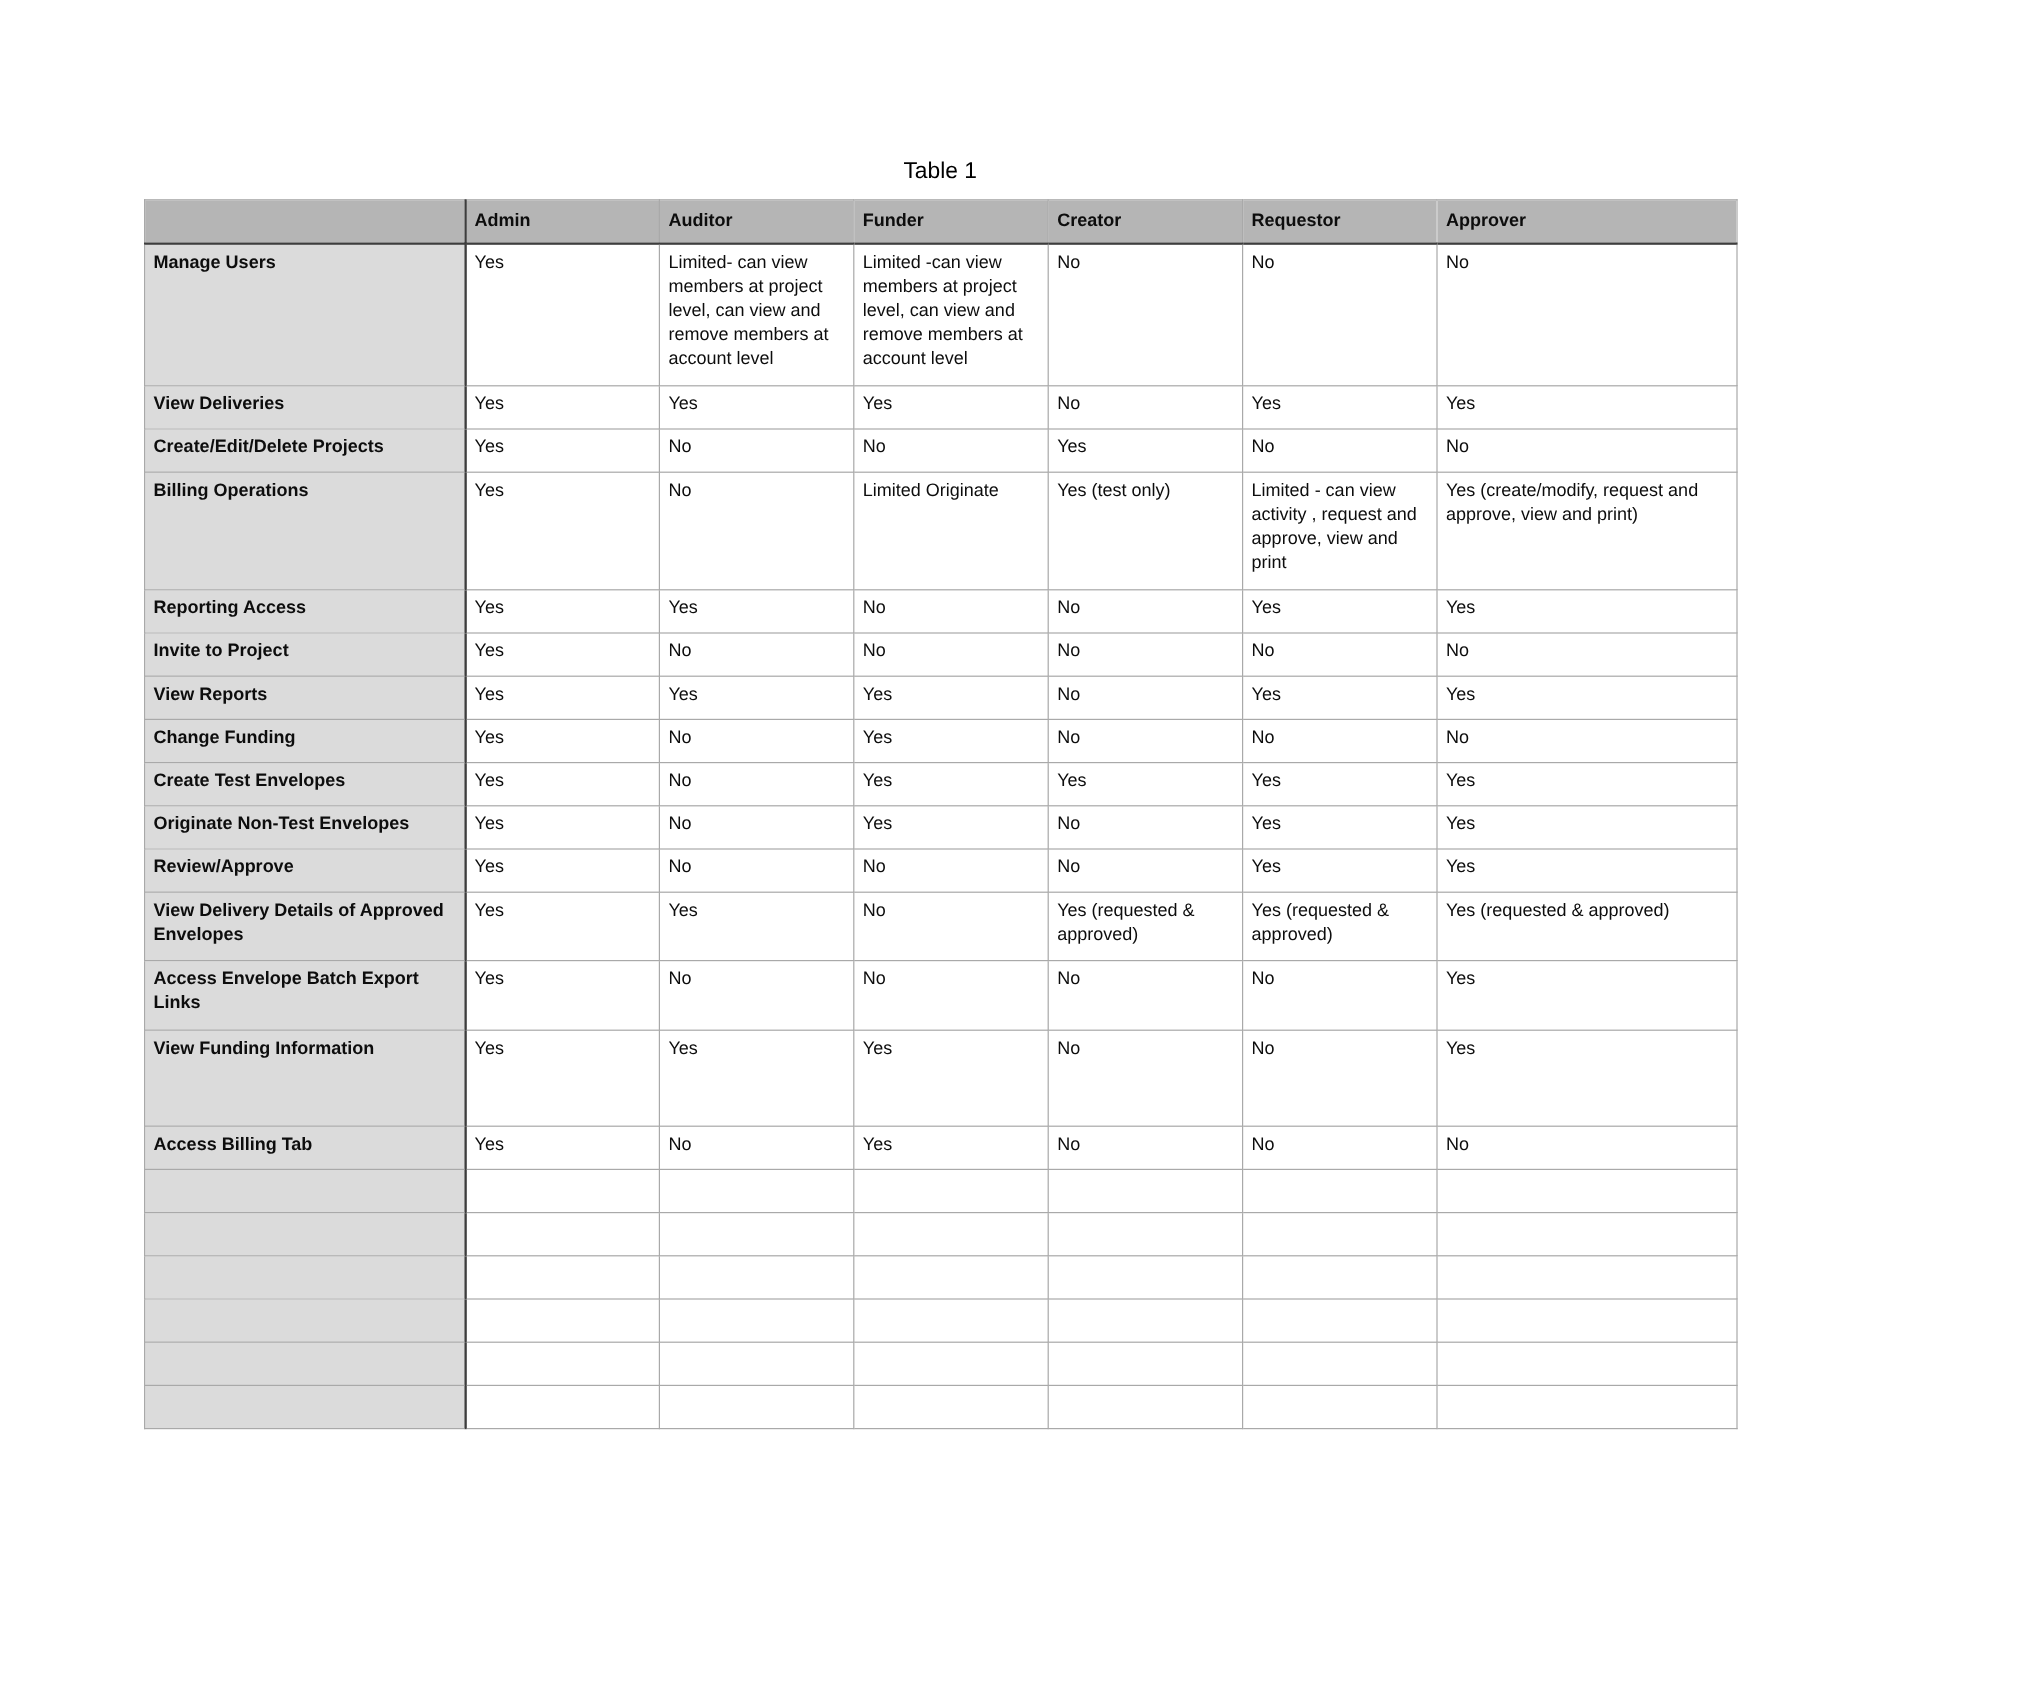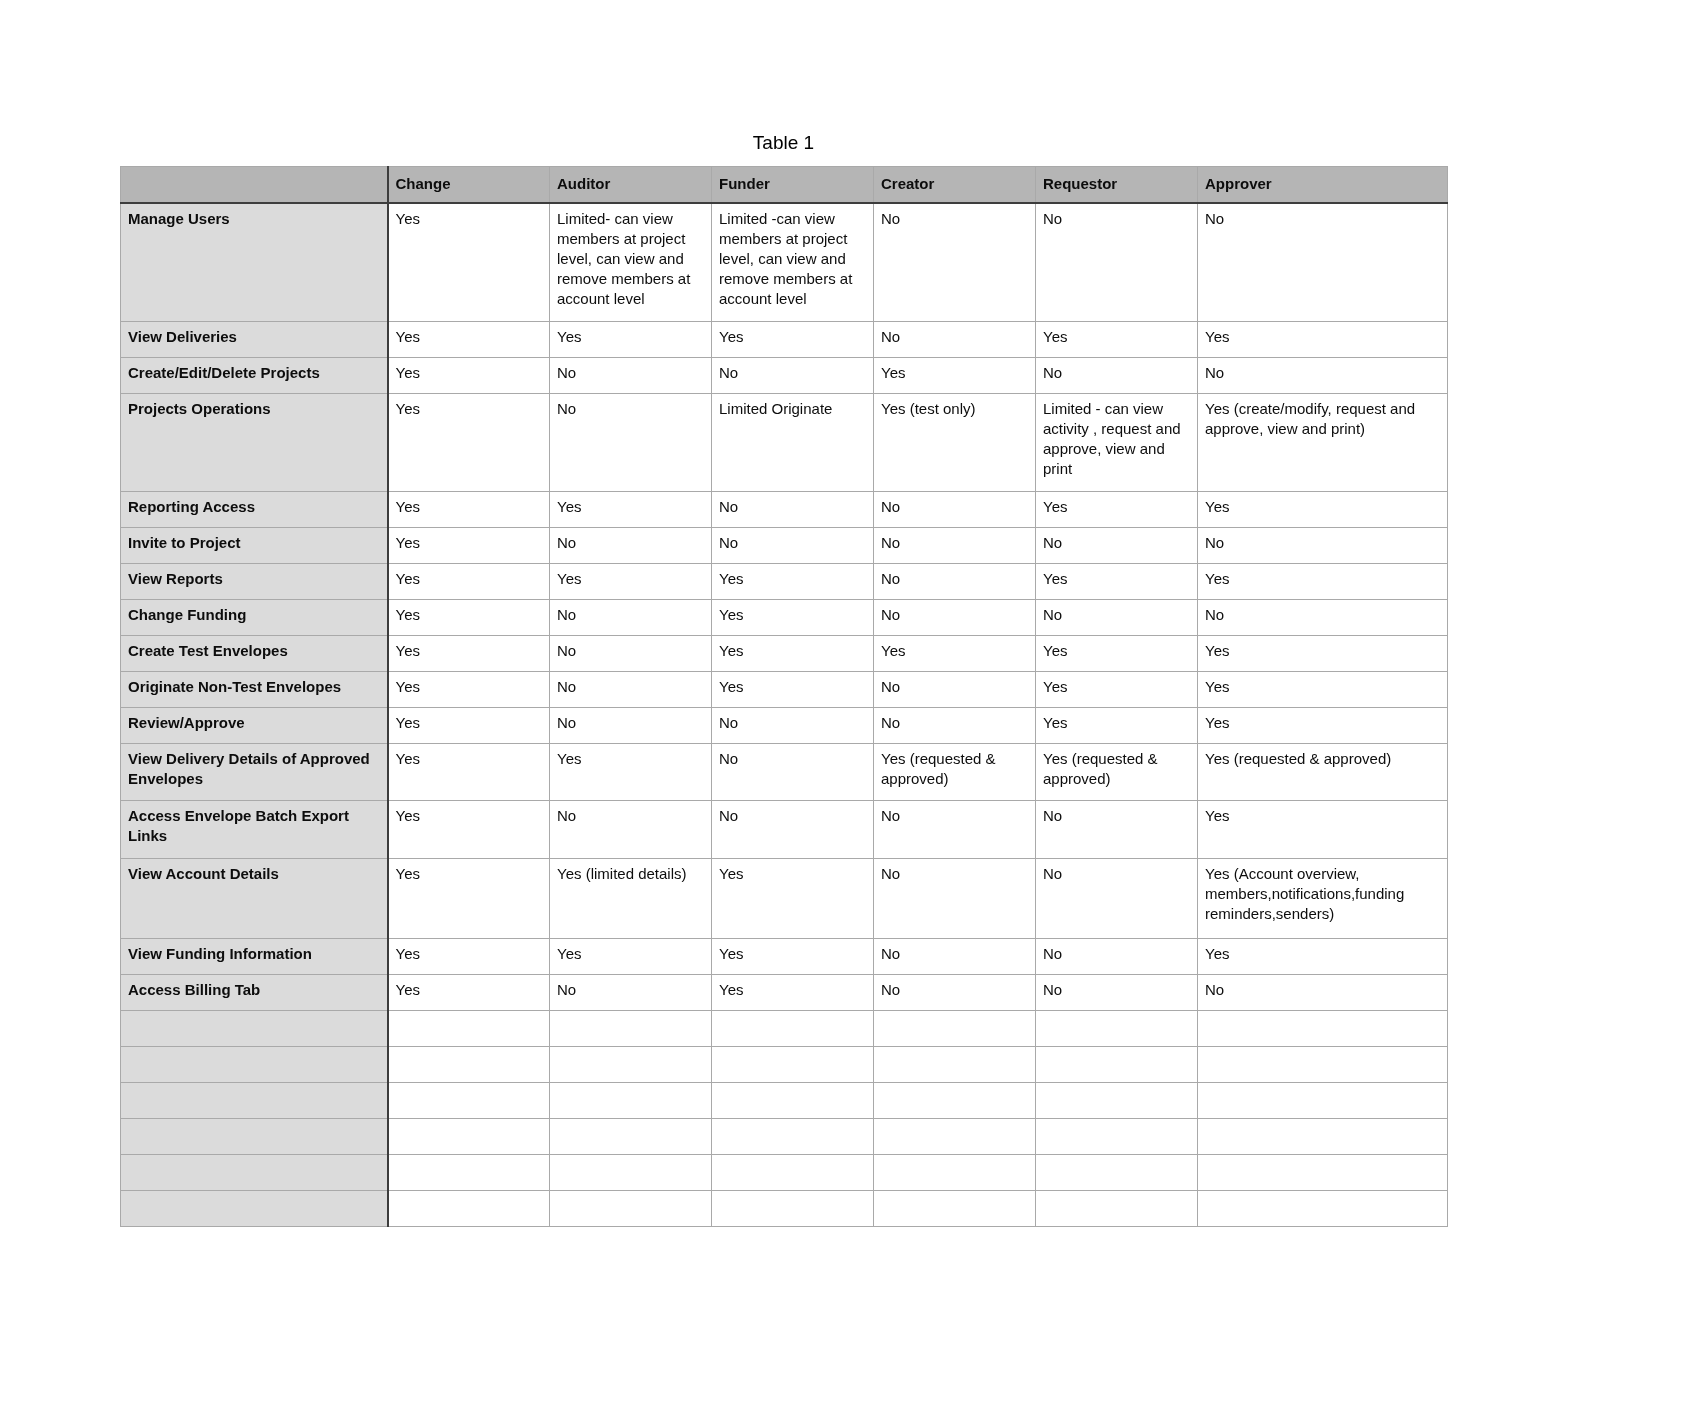--- a/index.html
+++ b/index.html
@@ -61,21 +61,21 @@
       <col style="width:162px">
       <col style="width:162px">
       <col style="width:162px">
       <col style="width:162px">
       <col style="width:162px">
       <col style="width:250px">
     </colgroup>
     <thead>
       <tr>
           <th></th>
-          <th>Change</th>
+          <th>Admin</th>
           <th>Auditor</th>
           <th>Funder</th>
           <th>Creator</th>
           <th>Requestor</th>
           <th>Approver</th>
         </tr>
     </thead>
     <tbody>
         <tr>
           <td class="label-cell">Manage Users</td>
@@ -98,21 +98,21 @@
         <tr>
           <td class="label-cell">Create/Edit/Delete Projects</td>
           <td>Yes</td>
           <td>No</td>
           <td>No</td>
           <td>Yes</td>
           <td>No</td>
           <td>No</td>
         </tr>
         <tr>
-          <td class="label-cell">Projects Operations</td>
+          <td class="label-cell">Billing Operations</td>
           <td>Yes</td>
           <td>No</td>
           <td>Limited Originate</td>
           <td>Yes (test only)</td>
           <td>Limited - can view activity , request and approve, view and print</td>
           <td>Yes (create/modify, request and approve, view and print)</td>
         </tr>
         <tr>
           <td class="label-cell">Reporting Access</td>
           <td>Yes</td>
@@ -186,29 +186,20 @@
           <td>Yes (requested &amp; approved)</td>
         </tr>
         <tr>
           <td class="label-cell">Access Envelope Batch Export Links</td>
           <td>Yes</td>
           <td>No</td>
           <td>No</td>
           <td>No</td>
           <td>No</td>
           <td>Yes</td>
-        </tr>
-        <tr>
-          <td class="label-cell">View Account Details</td>
-          <td>Yes</td>
-          <td>Yes (limited details)</td>
-          <td>Yes</td>
-          <td>No</td>
-          <td>No</td>
-          <td>Yes (Account overview, members,notifications,funding reminders,senders)</td>
         </tr>
         <tr>
           <td class="label-cell">View Funding Information</td>
           <td>Yes</td>
           <td>Yes</td>
           <td>Yes</td>
           <td>No</td>
           <td>No</td>
           <td>Yes</td>
         </tr>

